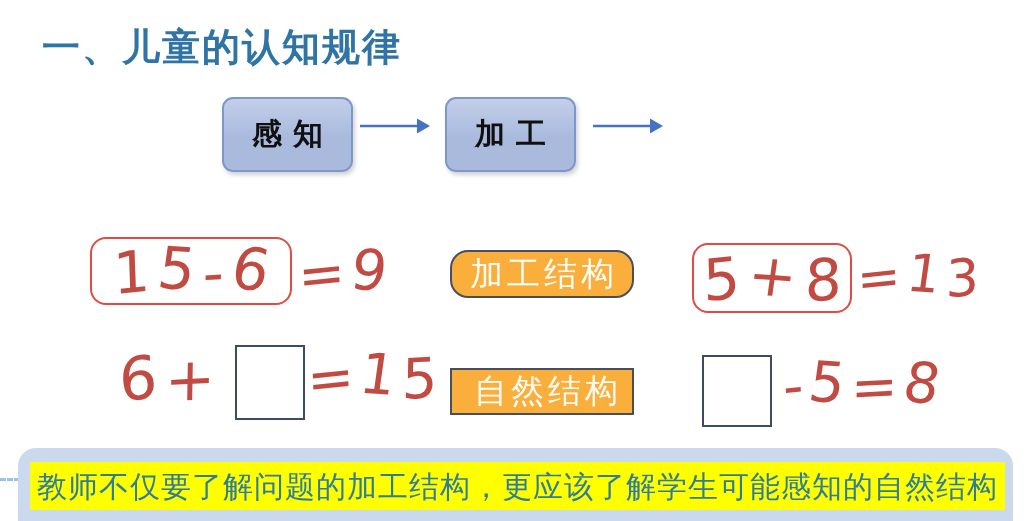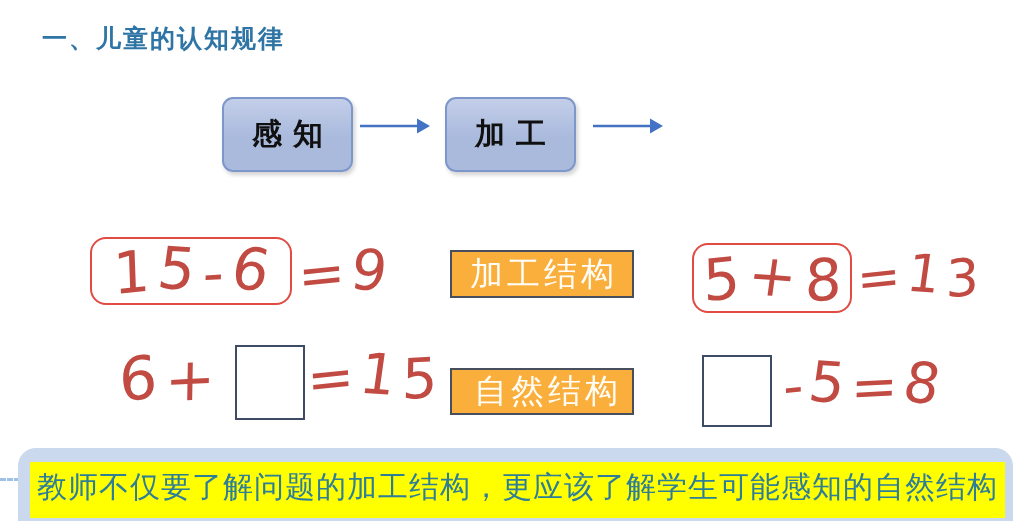--- a/index.html
+++ b/index.html
@@ -22,21 +22,21 @@
   html,body{background:#fff;}
   body{font-family:"Liberation Sans","DejaVu Sans",sans-serif;}
   .slide{
     position:relative;
     width:1029px;height:521px;
     background:#fff;
     overflow:hidden;
   }
   .page-title{
     position:absolute;left:42px;top:22px;
-    font-size:25px;font-weight:bold;
+    font-size:38px;font-weight:bold;
     color:var(--title);
     letter-spacing:2px;
     white-space:nowrap;
   }
   
   .flow-box{
     position:absolute;top:97px;
     width:131px;height:75px;
     border:2px solid var(--flow-box-border);
     border-radius:11px;
@@ -60,21 +60,21 @@
     position:absolute;left:450px;
     width:184px;height:48px;
     background:var(--orange-fill);
     border:2px solid var(--orange-border);
     display:flex;align-items:center;justify-content:center;
   }
   .structure-label span{
     color:#FFFDF6;font-size:33px;font-weight:400;
     letter-spacing:4px;margin-right:-4px;white-space:nowrap;
   }
-  .structure-label-1{top:250px;}
+  .structure-label-1{top:250px;border-radius:18px;}
   .structure-label-2{top:368px;height:47px;padding-left:8px;}
   
   .hw{
     color:var(--handwriting-red);
     font-family:"DejaVu Sans",sans-serif;
     white-space:nowrap;
     transform:skewX(-4deg);
   }
   .red-box{
     position:absolute;
@@ -101,21 +101,21 @@
   
   .note-panel{
     position:absolute;left:18px;top:448px;
     width:995px;height:90px;
     background:var(--note-bg);
     border-radius:18px;
   }
   .note-highlight{
     position:absolute;left:12px;top:14px;
     background:var(--note-highlight);
-    padding:5px 7px 10px 7px;
+    padding:5px 7px 2px 7px;
     white-space:nowrap;
   }
   .note-highlight span{
     font-size:30px;color:var(--note-text);
     letter-spacing:1px;
   }
   .dash-connector{
     position:absolute;left:0;top:478px;width:20px;height:0;
     border-top:3px dashed var(--dash-connector);
   }

